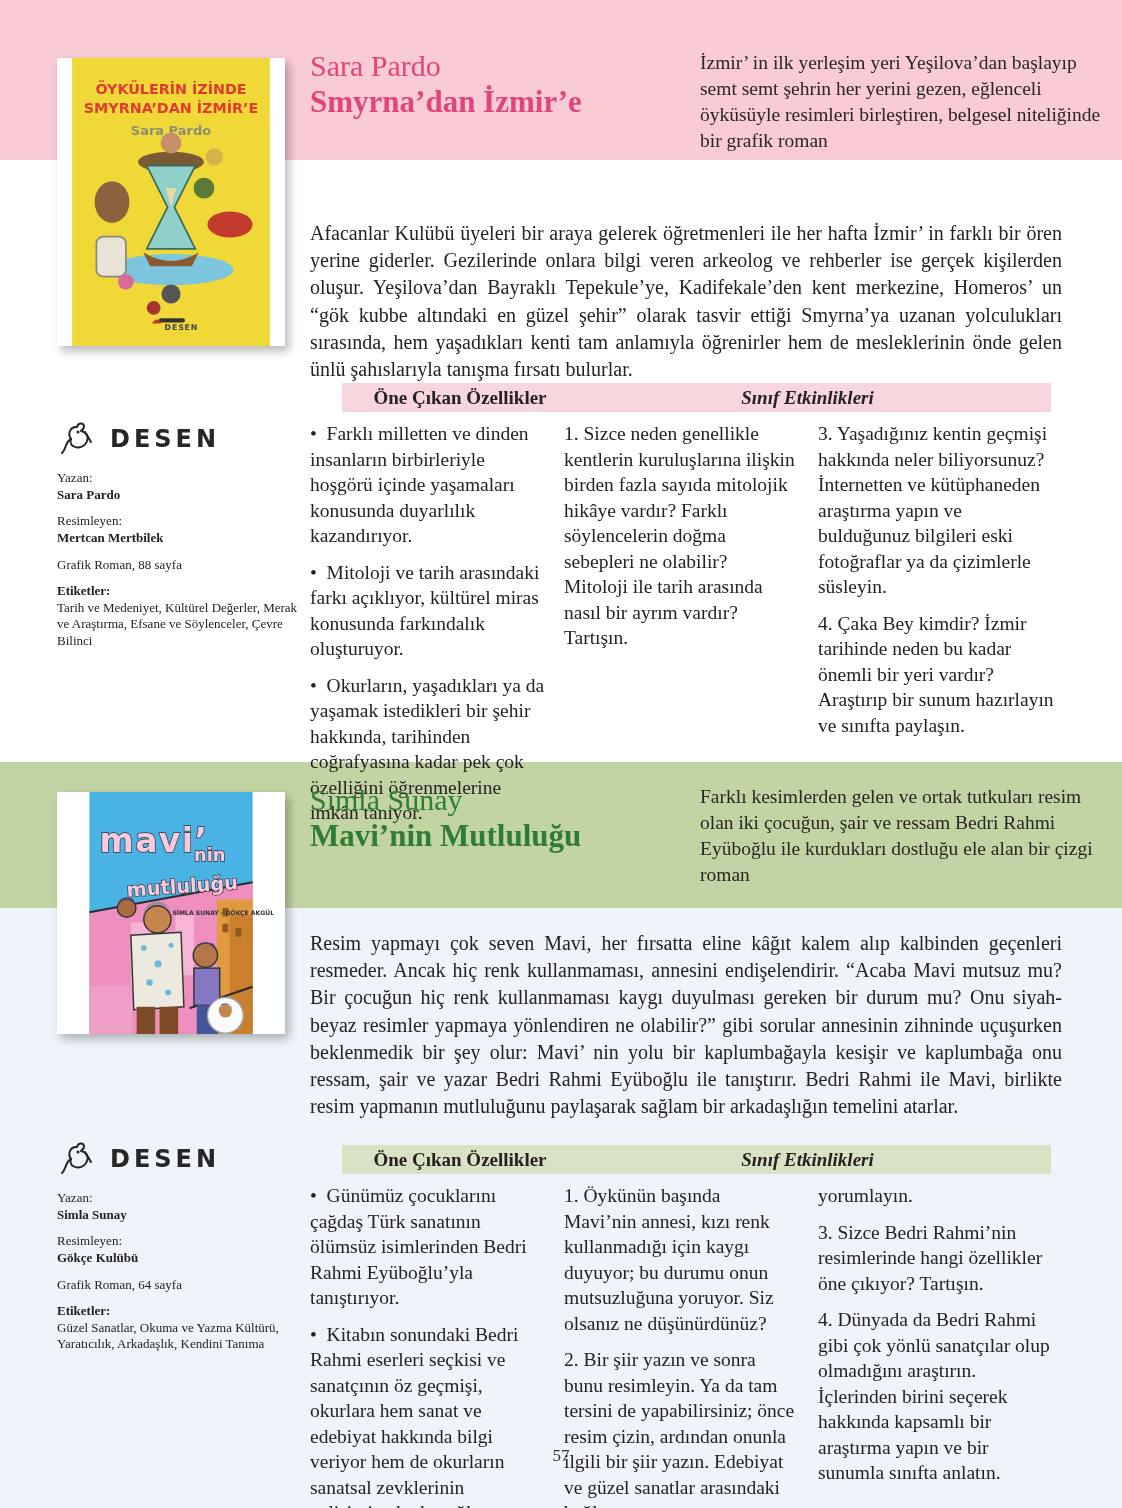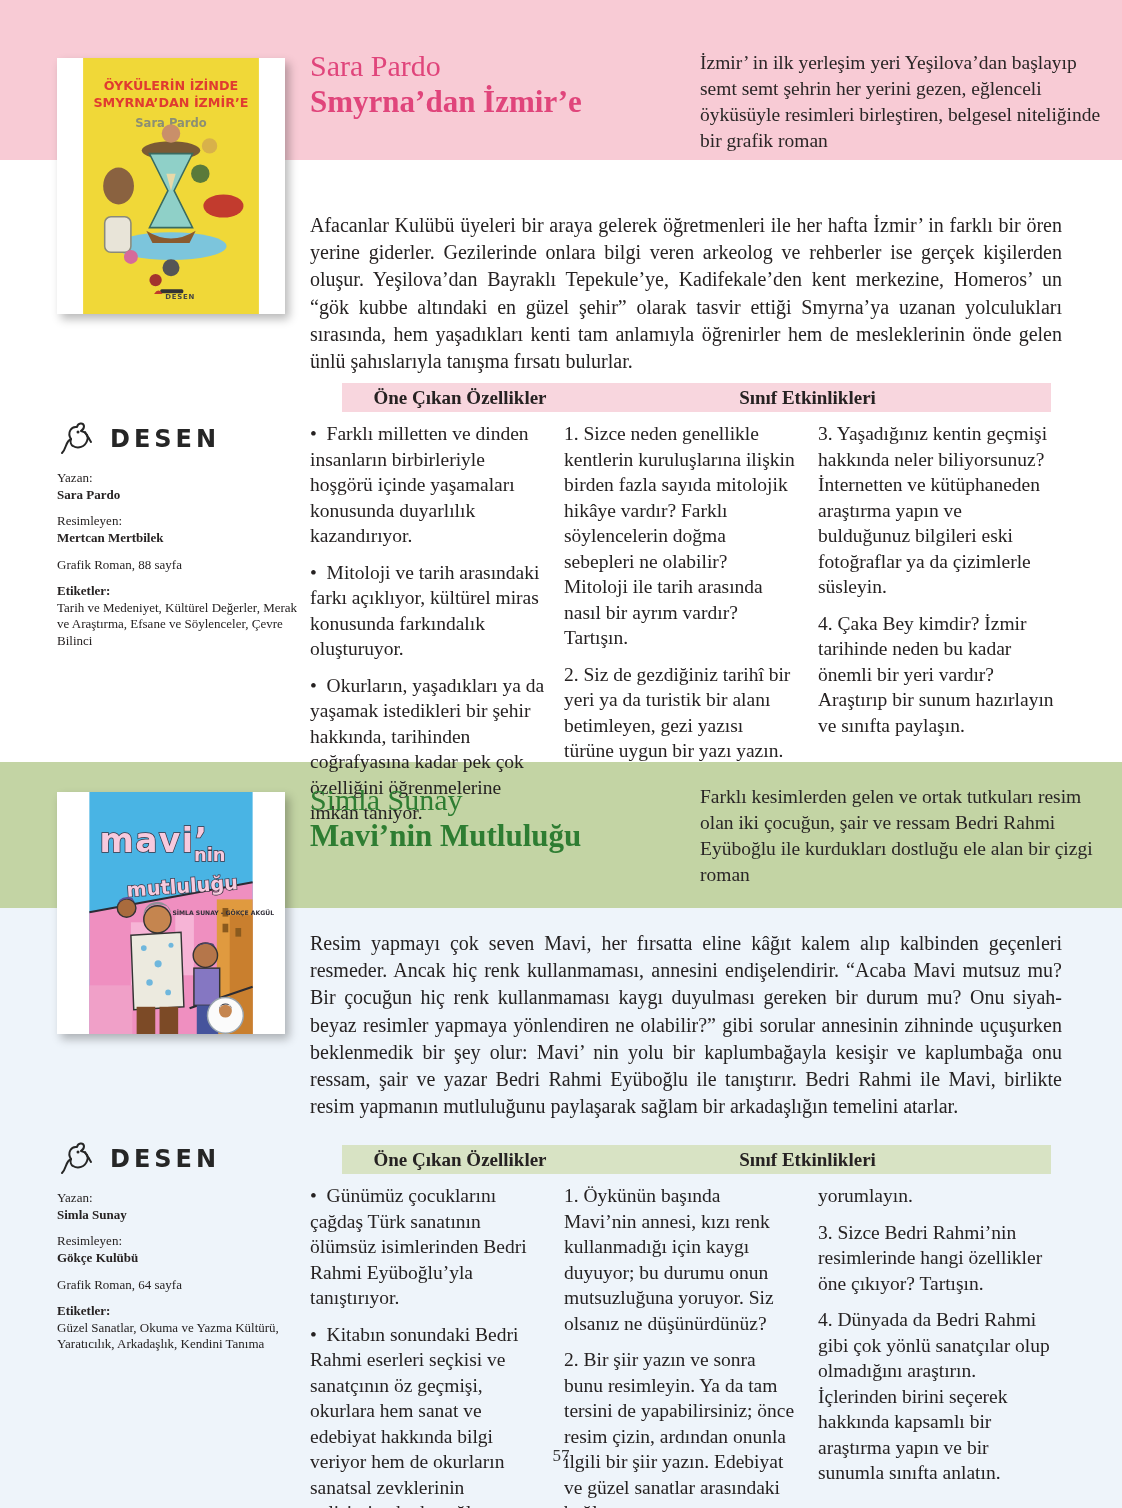--- a/index.html
+++ b/index.html
@@ -7,42 +7,42 @@
     position:relative; width:1122px; height:1508px; margin:0 auto;
     background:#ffffff; overflow:hidden;
     font-family:"Liberation Serif", serif; color:#262222;
   }
   .band { position:absolute; left:0; width:1122px; }
   .band-pink  { top:0;     height:160px; background:#f8cbd5; }
   .band-green { top:762px; height:146px; background:#c3d4a4; }
   .band-blue  { top:908px; height:600px; background:#eef4fa; }
 
   .cover { position:absolute; left:57px; width:228px; box-shadow:4px 5px 9px rgba(0,0,0,.28); background:#fff; }
-  #cover1 { top:58px;  height:256px; }
+  #cover1 { top:58px;  height:288px; }
   #cover2 { top:792px; height:242px; }
   .cover svg { display:block; width:100%; height:100%; }
 
   .title-block { position:absolute; left:310px; width:380px; }
   #title-block1 { top:48px;  color:#e0457b; }
   #title-block2 { top:782px; color:#2e7d32; }
   .author-line { font-size:30px; line-height:1.2; }
   .book-title  { font-size:31px; font-weight:bold; line-height:1.16; }
 
   .tagline { position:absolute; left:700px; width:405px; font-size:19.5px; line-height:1.34; color:#2a2626; }
   #tagline1 { top:50px; }
   #tagline2 { top:784px; }
 
   .description { position:absolute; left:310px; width:752px; font-size:20px; line-height:1.36; text-align:justify; }
-  #desc1 { top:212px; }
+  #desc1 { top:220px; }
   #desc2 { top:930px; }
 
   .bar { position:absolute; height:29px; display:flex; align-items:center; justify-content:center;
          font-size:19px; font-weight:bold; color:#262222; }
   .bar-features   { left:310px; width:236px;margin-left:32px; }
-  .bar-activities { left:564px; width:487px; }
+  .bar-activities { left:564px; width:487px;font-style:italic; }
   #bar-feat1, #bar-act1 { top:383px; }  #bar-feat1, #bar-act1 { background:#f8d6de; }
   #bar-feat2, #bar-act2 { top:1145px; } #bar-feat2, #bar-act2 { background:#d8e3c4; }
 
   .textcol { position:absolute; font-size:19.5px; line-height:1.31; }
   .textcol p { margin:0 0 11px 0; }
   .features { left:310px; width:240px; }
   .features p::before { content:"•\00a0\00a0"; }
   .act-col1 { left:564px; width:232px; }
   .act-col2 { left:818px; width:237px; }
   #features1, #act1-col1, #act1-col2 { top:421px; }
@@ -111,21 +111,20 @@
   <div class="bar bar-features" id="bar-feat1">Öne Çıkan Özellikler</div>
   <div class="bar bar-activities" id="bar-act1">Sınıf Etkinlikleri</div>
 
   <div class="textcol features" id="features1">
       <p>Farklı milletten ve dinden insanların birbirleriyle hoşgörü içinde yaşamaları konusunda duyarlılık kazandırıyor.</p>
       <p>Mitoloji ve tarih arasındaki farkı açıklıyor, kültürel miras konusunda farkındalık oluşturuyor.</p>
       <p>Okurların, yaşadıkları ya da yaşamak istedikleri bir şehir hakkında, tarihinden coğrafyasına kadar pek çok özelliğini öğrenmelerine imkân tanıyor.</p>
     </div>
   <div class="textcol act-col1" id="act1-col1">
       <p>1. Sizce neden genellikle kentlerin kuruluşlarına ilişkin birden fazla sayıda mitolojik hikâye vardır? Farklı söylencelerin doğma sebepleri ne olabilir? Mitoloji ile tarih arasında nasıl bir ayrım vardır? Tartışın.</p>
-      <p>2. Siz de gezdiğiniz tarihî bir yeri ya da turistik bir alanı betimleyen, gezi yazısı türüne uygun bir yazı yazın.</p>
     </div>
   <div class="textcol act-col2" id="act1-col2">
       <p>3. Yaşadığınız kentin geçmişi hakkında neler biliyorsunuz? İnternetten ve kütüphaneden araştırma yapın ve bulduğunuz bilgileri eski fotoğraflar ya da çizimlerle süsleyin.</p>
       <p>4. Çaka Bey kimdir? İzmir tarihinde neden bu kadar önemli bir yeri vardır? Araştırıp bir sunum hazırlayın ve sınıfta paylaşın.</p>
     </div>
 
   <div class="logo" id="logo1">
     <svg width="46" height="38" viewBox="0 0 46 36">
       <g fill="none" stroke="#262626" stroke-width="2" stroke-linecap="round" stroke-linejoin="round">
         <path d="M5,32 C10,27 8,21 14,18"></path>

